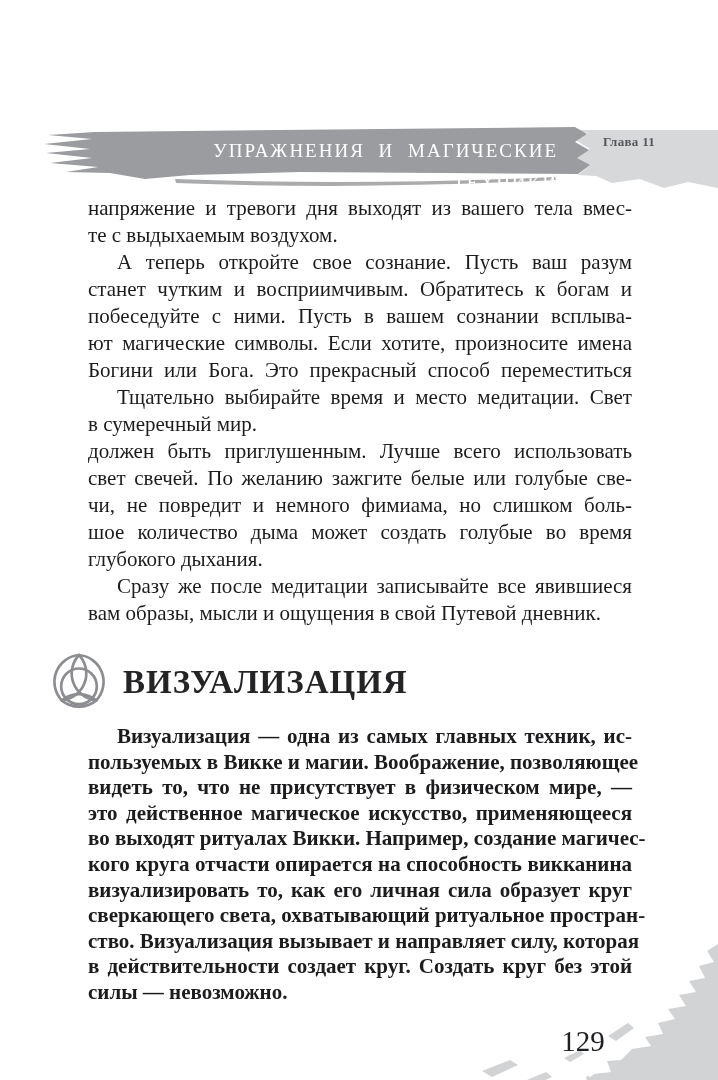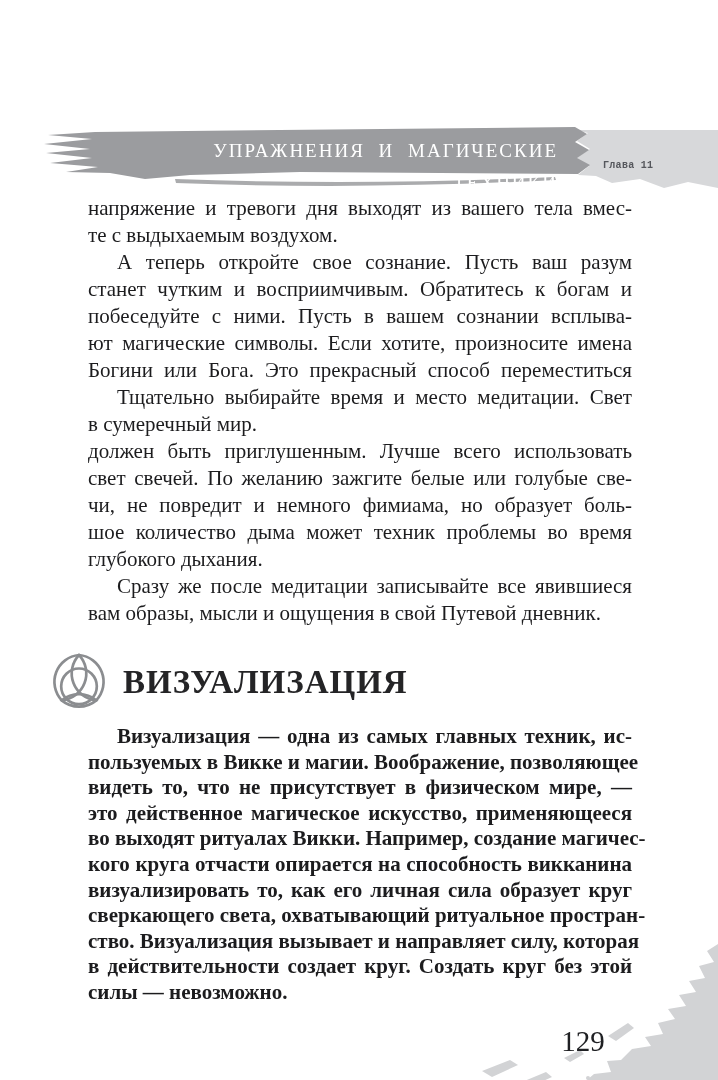--- a/index.html
+++ b/index.html
@@ -8,22 +8,22 @@
     font-family:"Liberation Serif",serif;color:var(--body-text,#1c1c1e);margin-top:48px;
   }
   svg{display:block;}
   .header-svg{position:absolute;top:0;left:0;z-index:1;}
   .header-title{
     position:absolute;top:87px;left:130px;width:428px;height:32px;line-height:32px;
     text-align:right;font-size:19px;letter-spacing:2px;word-spacing:7px;
     color:var(--header-title-text,#fff);z-index:2;
   }
   .chapter-label{
-    position:absolute;top:104px;left:603px;height:28px;line-height:28px;
-    font-family:Liberation Mono, monospace;font-weight:bold;font-size:10px;
+    position:absolute;top:80px;left:603px;height:28px;line-height:28px;
+    font-family:Liberation Serif, serif;font-weight:bold;font-size:13px;
     letter-spacing:.3px;color:var(--chapter-text,#55575c);z-index:2;
   }
   .text-col{position:absolute;left:88px;width:544px;z-index:2;}
   .s1{top:147px;}
   .s1 .line{line-height:27px;}
   .s2{top:676px;}
   .s2 .line{line-height:25.6px;font-weight:bold;}
   .line{
     font-size:21px;white-space:nowrap;overflow:visible;
     text-align:justify;text-align-last:justify;text-justify:inter-word;
@@ -65,22 +65,22 @@
       <div class="line last">те с выдыхаемым воздухом.</div>
       <div class="line indent">А теперь откройте свое сознание. Пусть ваш разум</div>
       <div class="line">станет чутким и восприимчивым. Обратитесь к богам и</div>
       <div class="line">побеседуйте с ними. Пусть в вашем сознании всплыва-</div>
       <div class="line">ют магические символы. Если хотите, произносите имена</div>
       <div class="line">Богини или Бога. Это прекрасный способ переместиться</div>
       <div class="line indent">Тщательно выбирайте время и место медитации. Свет</div>
       <div class="line last">в сумеречный мир.</div>
       <div class="line">должен быть приглушенным. Лучше всего использовать</div>
       <div class="line">свет свечей. По желанию зажгите белые или голубые све-</div>
-      <div class="line">чи, не повредит и немного фимиама, но образует боль-</div>
-      <div class="line">шое количество дыма может техник проблемы во время</div>
+      <div class="line">чи, не повредит и немного фимиама, но слишком боль-</div>
+      <div class="line">шое количество дыма может создать голубые во время</div>
       <div class="line last">глубокого дыхания.</div>
       <div class="line indent">Сразу же после медитации записывайте все явившиеся</div>
       <div class="line last">вам образы, мысли и ощущения в свой Путевой дневник.</div>
     </div>
 
   <div class="heading-row">
     <svg width="54" height="62" viewBox="0 0 100 112" aria-hidden="true">
       <g fill="none" stroke="var(--icon,#8b8d90)" stroke-width="5">
         <circle cx="50" cy="64" r="33"></circle>
         <path d="M50,6 A50,50 0 0 1 82,90 A50,50 0 0 1 50,6 Z"></path>

